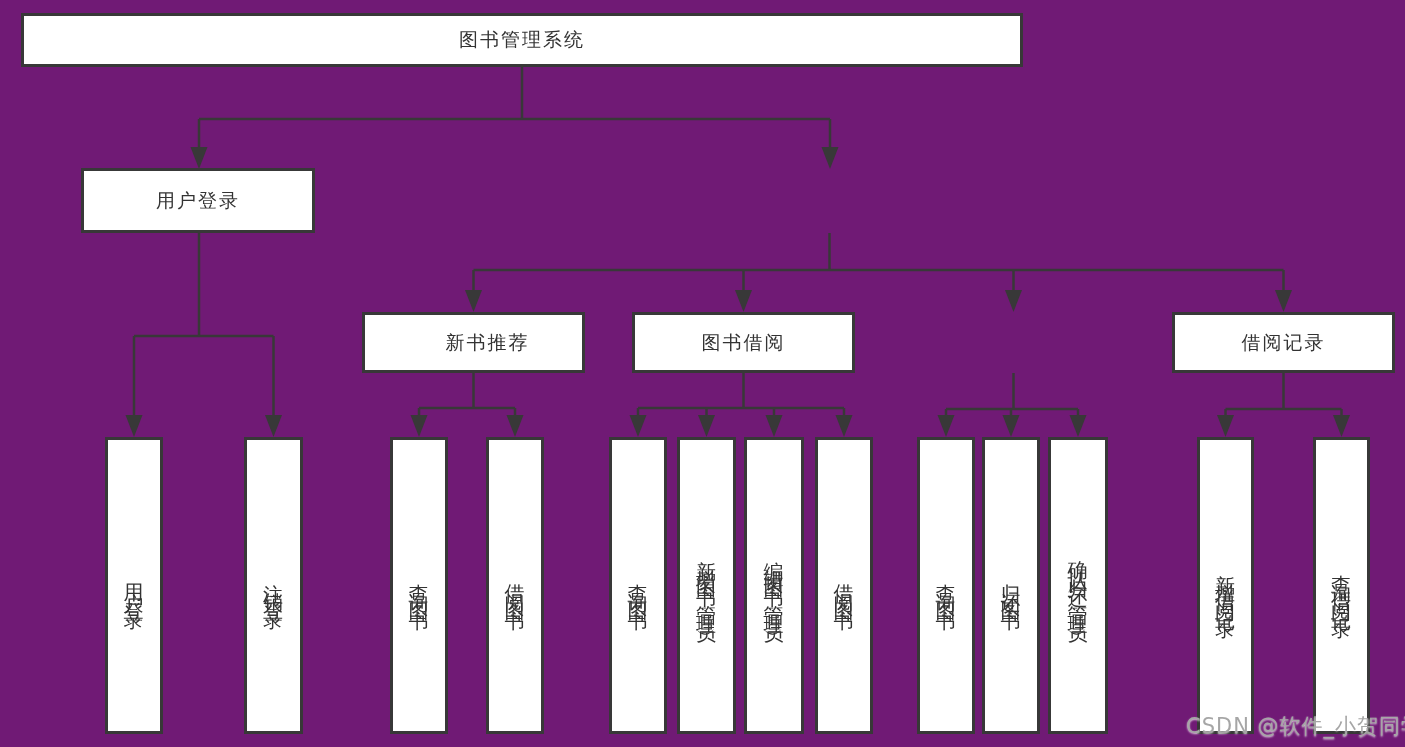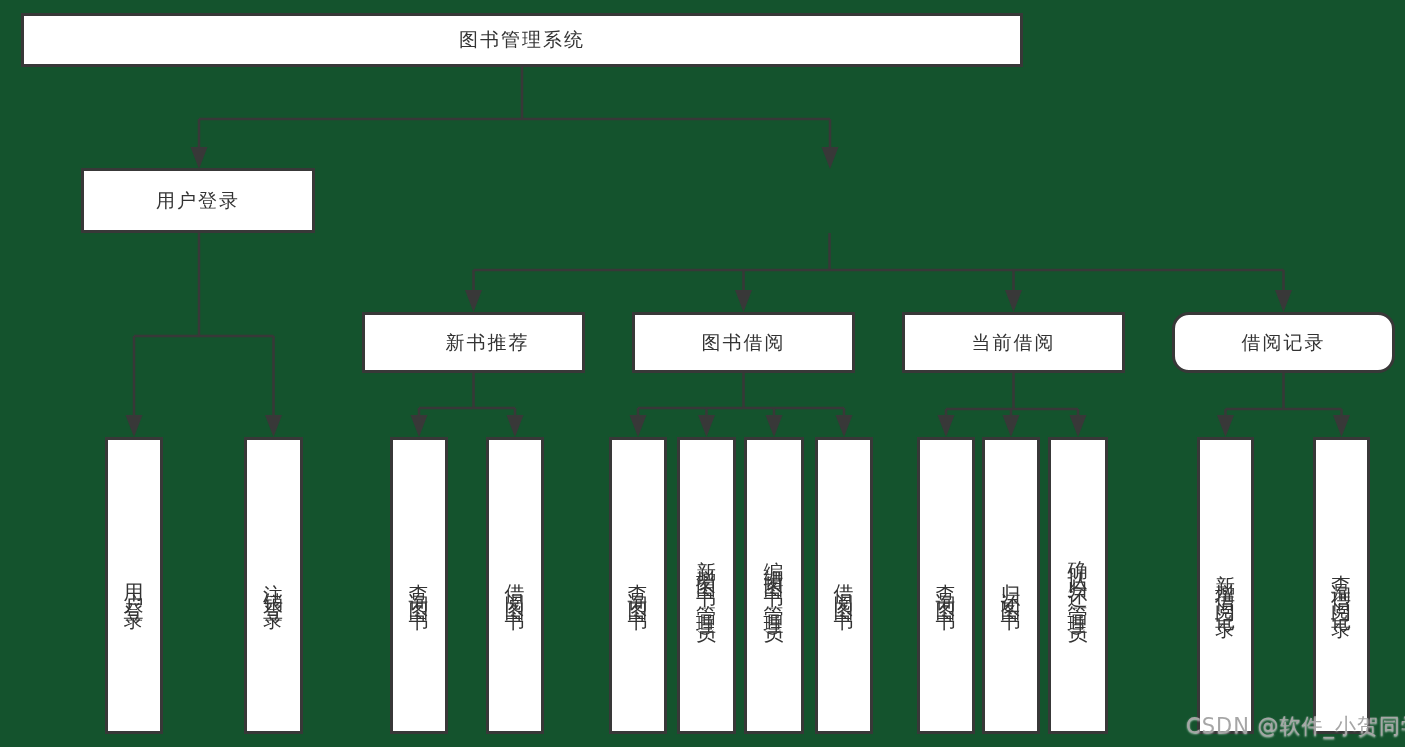--- a/index.html
+++ b/index.html
@@ -1,20 +1,20 @@
 <!DOCTYPE html>
 <html><head>
 <meta charset="utf-8">
 <style>
   html, body { margin: 0; padding: 0; background: #ffffff; }
   .canvas {
     position: relative;
     width: 1405px;
     height: 747px;
-    background: #14532d;
+    background: #701a75;
     font-family: "DejaVu Sans", "Liberation Sans", sans-serif;
     overflow: hidden;
   }
   .connectors {
     position: absolute;
     left: 0; top: 0;
     z-index: 1;
   }
   .box {
     position: absolute;
@@ -104,24 +104,21 @@
   <div class="box" style="left:81px; top:168px; width:234px; height:65px;">
     <span class="hlabel">用户登录</span>
   </div>
 
   <div class="box" style="left:362px; top:312px; width:223px; height:61px;padding-left:28px;">
     <span class="hlabel">新书推荐</span>
   </div>
   <div class="box" style="left:632px; top:312px; width:223px; height:61px;">
     <span class="hlabel">图书借阅</span>
   </div>
-  <div class="box" style="left:902px; top:312px; width:223px; height:61px;">
-    <span class="hlabel">当前借阅</span>
-  </div>
-  <div class="box" style="left:1172px; top:312px; width:223px; height:61px;border-radius:17px;">
+  <div class="box" style="left:1172px; top:312px; width:223px; height:61px;">
     <span class="hlabel">借阅记录</span>
   </div>
 
   <div class="box leaf" style="left:105px; width:58px;">
     <span class="vtext">用户登录</span>
   </div>
   <div class="box leaf" style="left:244px; width:59px;">
     <span class="vtext">注销登录</span>
   </div>
 

